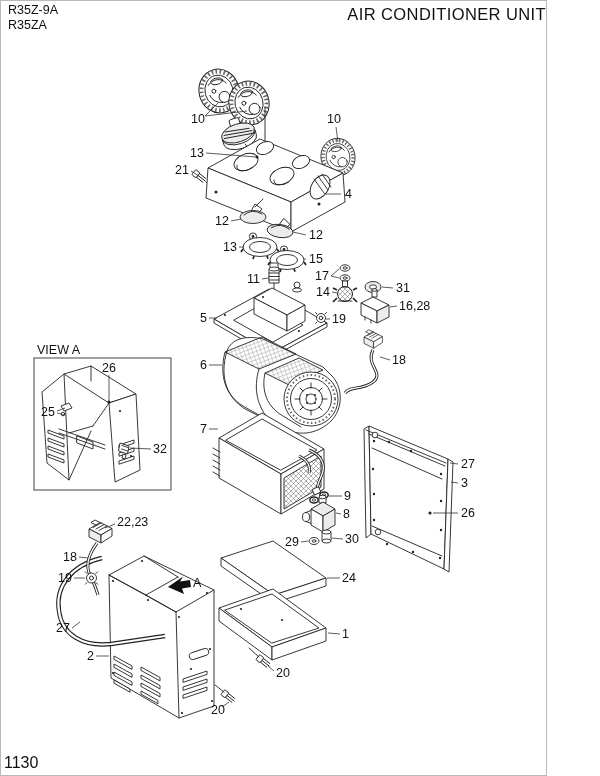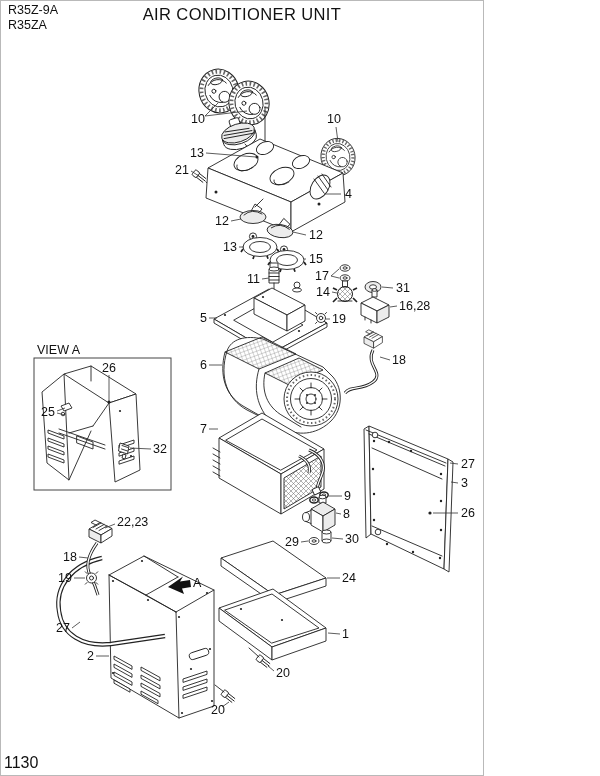--- a/index.html
+++ b/index.html
@@ -1,20 +1,20 @@
 <!DOCTYPE html>
 <html><head>
 <meta charset="utf-8">
 <style>
   html,body{margin:0;padding:0;background:#fff;}
-  .page{width:484px;height:776px;position:relative;background:#fff;
+  .page{width:547px;height:776px;position:relative;background:#fff;
         border:1px solid #b9b9b9;box-sizing:border-box;overflow:hidden;
         font-family:"Liberation Sans",sans-serif;color:#111;}
   .models{position:absolute;top:2px;left:7px;font-size:12.5px;line-height:15px;}
-  .title{position:absolute;top:4px;left:0;right:0;text-align:center;
+  .title{position:absolute;top:4px;left:0;right:0;text-align:right;
          font-size:16.5px;letter-spacing:.4px;}
   .pageno{position:absolute;bottom:3px;left:3px;font-size:16px;}
   svg{position:absolute;left:0;top:0;}
   .ln{fill:none;stroke:#222;stroke-width:.9;stroke-linejoin:round;stroke-linecap:round;}
   .fw{fill:#fff;stroke:#222;stroke-width:.9;stroke-linejoin:round;}
   .fg{fill:#ececec;stroke:#222;stroke-width:.9;stroke-linejoin:round;}
   .hv{fill:none;stroke:#222;stroke-width:1.7;stroke-linejoin:round;}
   .leader{fill:none;stroke:#333;stroke-width:.8;}
   .lbl{font:12.5px "Liberation Sans",sans-serif;fill:#111;}
   .dot{fill:#222;stroke:none;}

